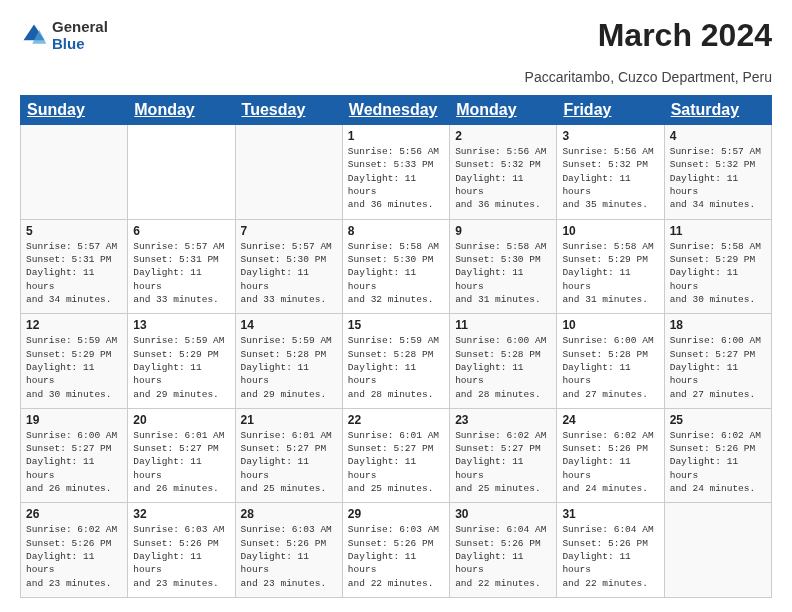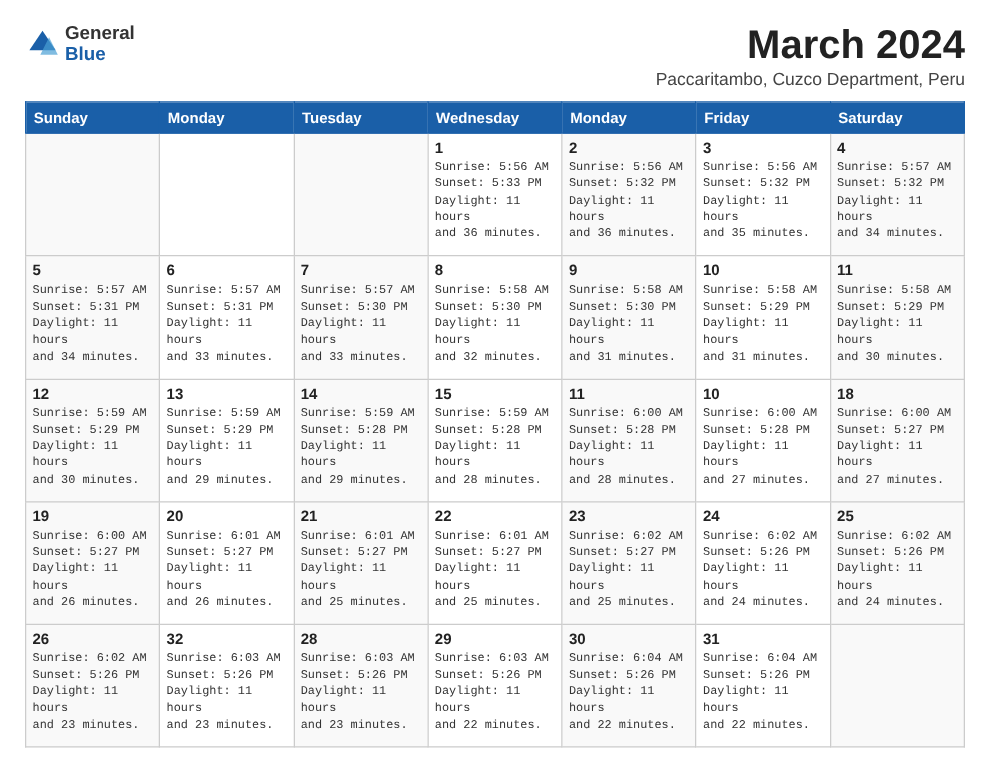--- a/index.html
+++ b/index.html
@@ -45,37 +45,38 @@
     }
     .main-title {
       font-size: 32px;
       font-weight: bold;
       color: #222;
       line-height: 1.1;
     }
     .subtitle {
       font-size: 14px;
       color: #444;
-      margin-top: 2px;
+      margin-top: 16px;
     }
     .calendar {
       flex: 1;
       border: 1px solid #ccc;
       border-collapse: collapse;
       width: 100%;
       table-layout: fixed;
     }
     .calendar th {
       background: #1a5fa8;
       color: #fff;
-      font-size: 12px;
+      font-size: 16px;
       font-weight: bold;
       text-align: left;
       padding: 5px 6px;
       border: 1px solid #1a5fa8;
+      text-decoration: underline;
     }
     .calendar td {
       border: 1px solid #ccc;
       vertical-align: top;
       padding: 4px 5px;
       font-size: 10px;
       color: #333;
       height: 78px;
       background: #fff;
     }

